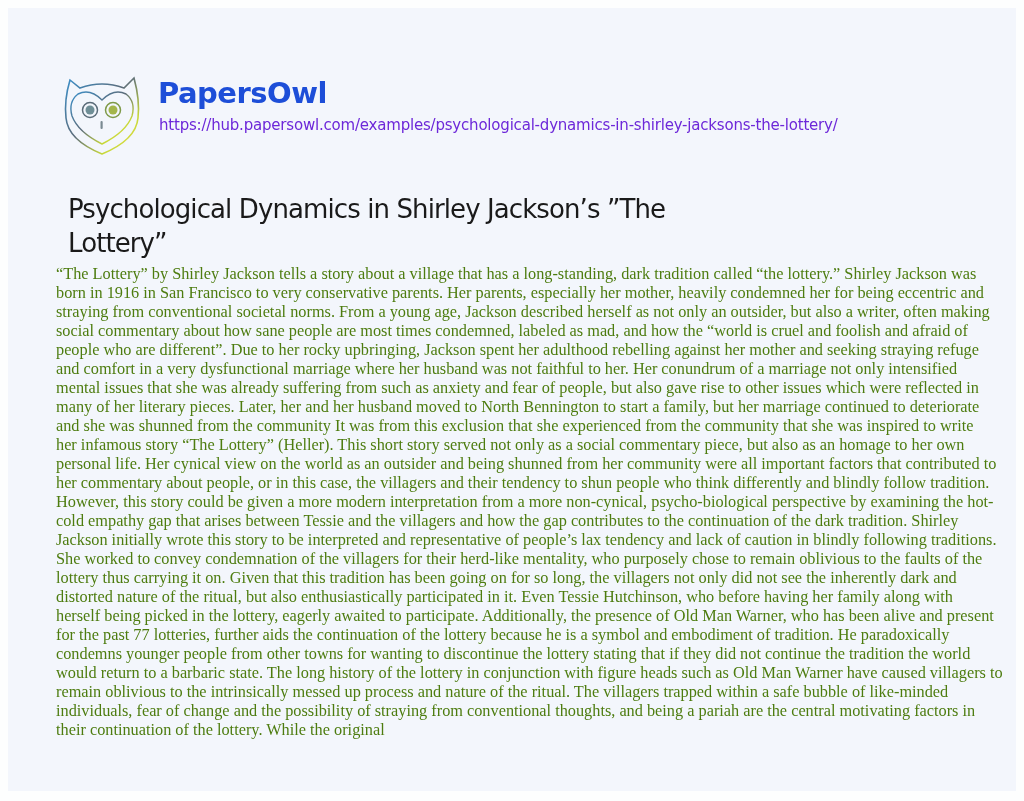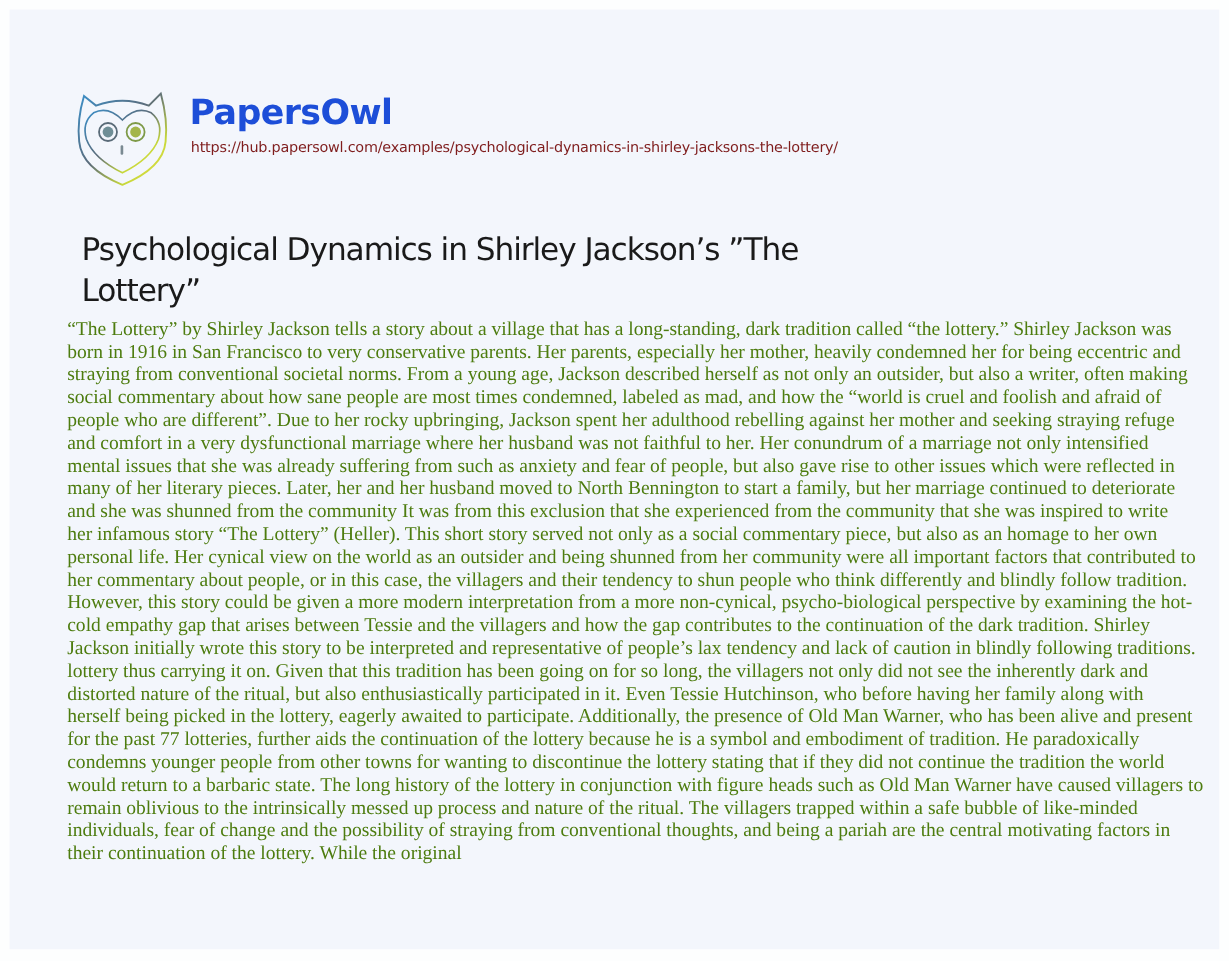--- a/index.html
+++ b/index.html
@@ -43,22 +43,22 @@
       font-size: 29px;
       color: #1d4ed8;
       letter-spacing: -0.5px;
       white-space: nowrap;
     }
     .source-url {
       position: absolute;
       left: 103px;
       top: 46px;
       font-family: "DejaVu Sans", sans-serif;
-      font-size: 12px;
-      color: #7f1d1d;
+      font-size: 15px;
+      color: #6d28d9;
       white-space: nowrap;
       letter-spacing: -0.2px;
     }
     .title {
       position: absolute;
       left: 48px;
       top: 172px;
       width: 680px;
       margin: 12px;
       font-family: "DejaVu Sans", sans-serif;
@@ -135,20 +135,21 @@
     <span class="line">and comfort in a very dysfunctional marriage where her husband was not faithful to her. Her conundrum of a marriage not only intensified</span>
     <span class="line">mental issues that she was already suffering from such as anxiety and fear of people, but also gave rise to other issues which were reflected in</span>
     <span class="line">many of her literary pieces. Later, her and her husband moved to North Bennington to start a family, but her marriage continued to deteriorate</span>
     <span class="line">and she was shunned from the community  It was from this exclusion that she experienced from the community that she was inspired to write</span>
     <span class="line">her infamous story “The Lottery” (Heller). This short story served not only as a social commentary piece, but also as an homage to her own</span>
     <span class="line">personal life. Her cynical view on the world as an outsider and being shunned from her community were all important factors that contributed to</span>
     <span class="line">her commentary about people, or in this case, the villagers and their tendency to shun people who think differently and blindly follow tradition.</span>
     <span class="line">However, this story could be given a more modern interpretation from a more non-cynical, psycho-biological perspective by examining the hot-</span>
     <span class="line">cold empathy gap that arises between Tessie and the villagers and how the gap contributes to the continuation of the dark tradition. Shirley</span>
     <span class="line">Jackson initially wrote this story to be interpreted and representative of people’s lax tendency and lack of caution in blindly following traditions.</span>
+    <span class="line">She worked to convey condemnation of the villagers for their herd-like mentality, who purposely chose to remain oblivious to the faults of the</span>
     <span class="line">lottery thus carrying it on. Given that this tradition has been going on for so long, the villagers not only did not see the inherently dark and</span>
     <span class="line">distorted nature of the ritual, but also enthusiastically participated in it. Even Tessie Hutchinson, who before having her family along with</span>
     <span class="line">herself being picked in the lottery, eagerly awaited to participate. Additionally, the presence of Old Man Warner, who has been alive and present</span>
     <span class="line">for the past 77 lotteries, further aids the continuation of the lottery because he is a symbol and embodiment of tradition. He paradoxically</span>
     <span class="line">condemns younger people from other towns for wanting to discontinue the lottery stating that if they did not continue the tradition the world</span>
     <span class="line">would return to a barbaric state. The long history of the lottery in conjunction with figure heads such as Old Man Warner have caused villagers to</span>
     <span class="line">remain oblivious to the intrinsically messed up process and nature of the ritual. The villagers trapped within a safe bubble of like-minded</span>
     <span class="line">individuals, fear of change and the possibility of straying from conventional thoughts, and being a pariah are the central motivating factors in</span>
     <span class="line">their continuation of the lottery. While the original</span>
   </div>

